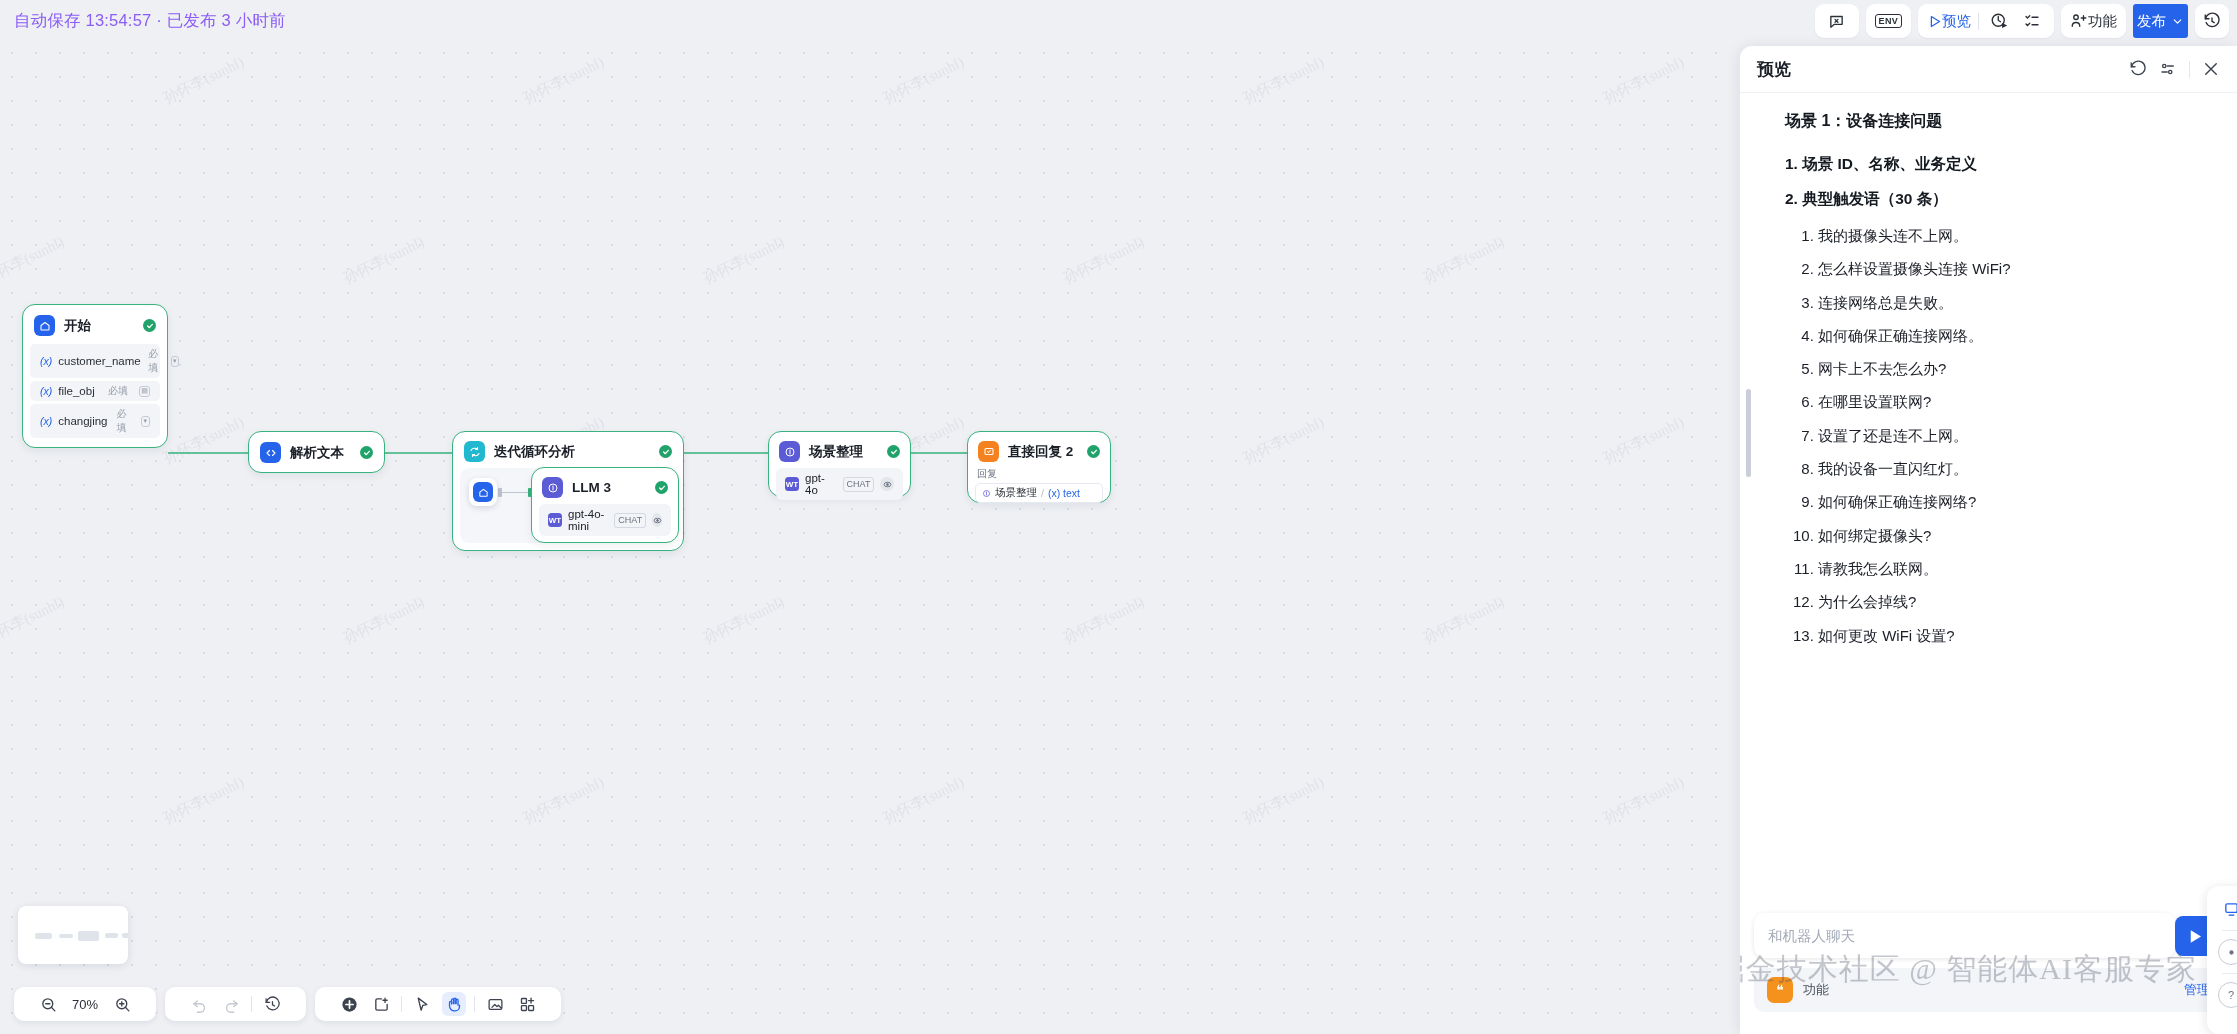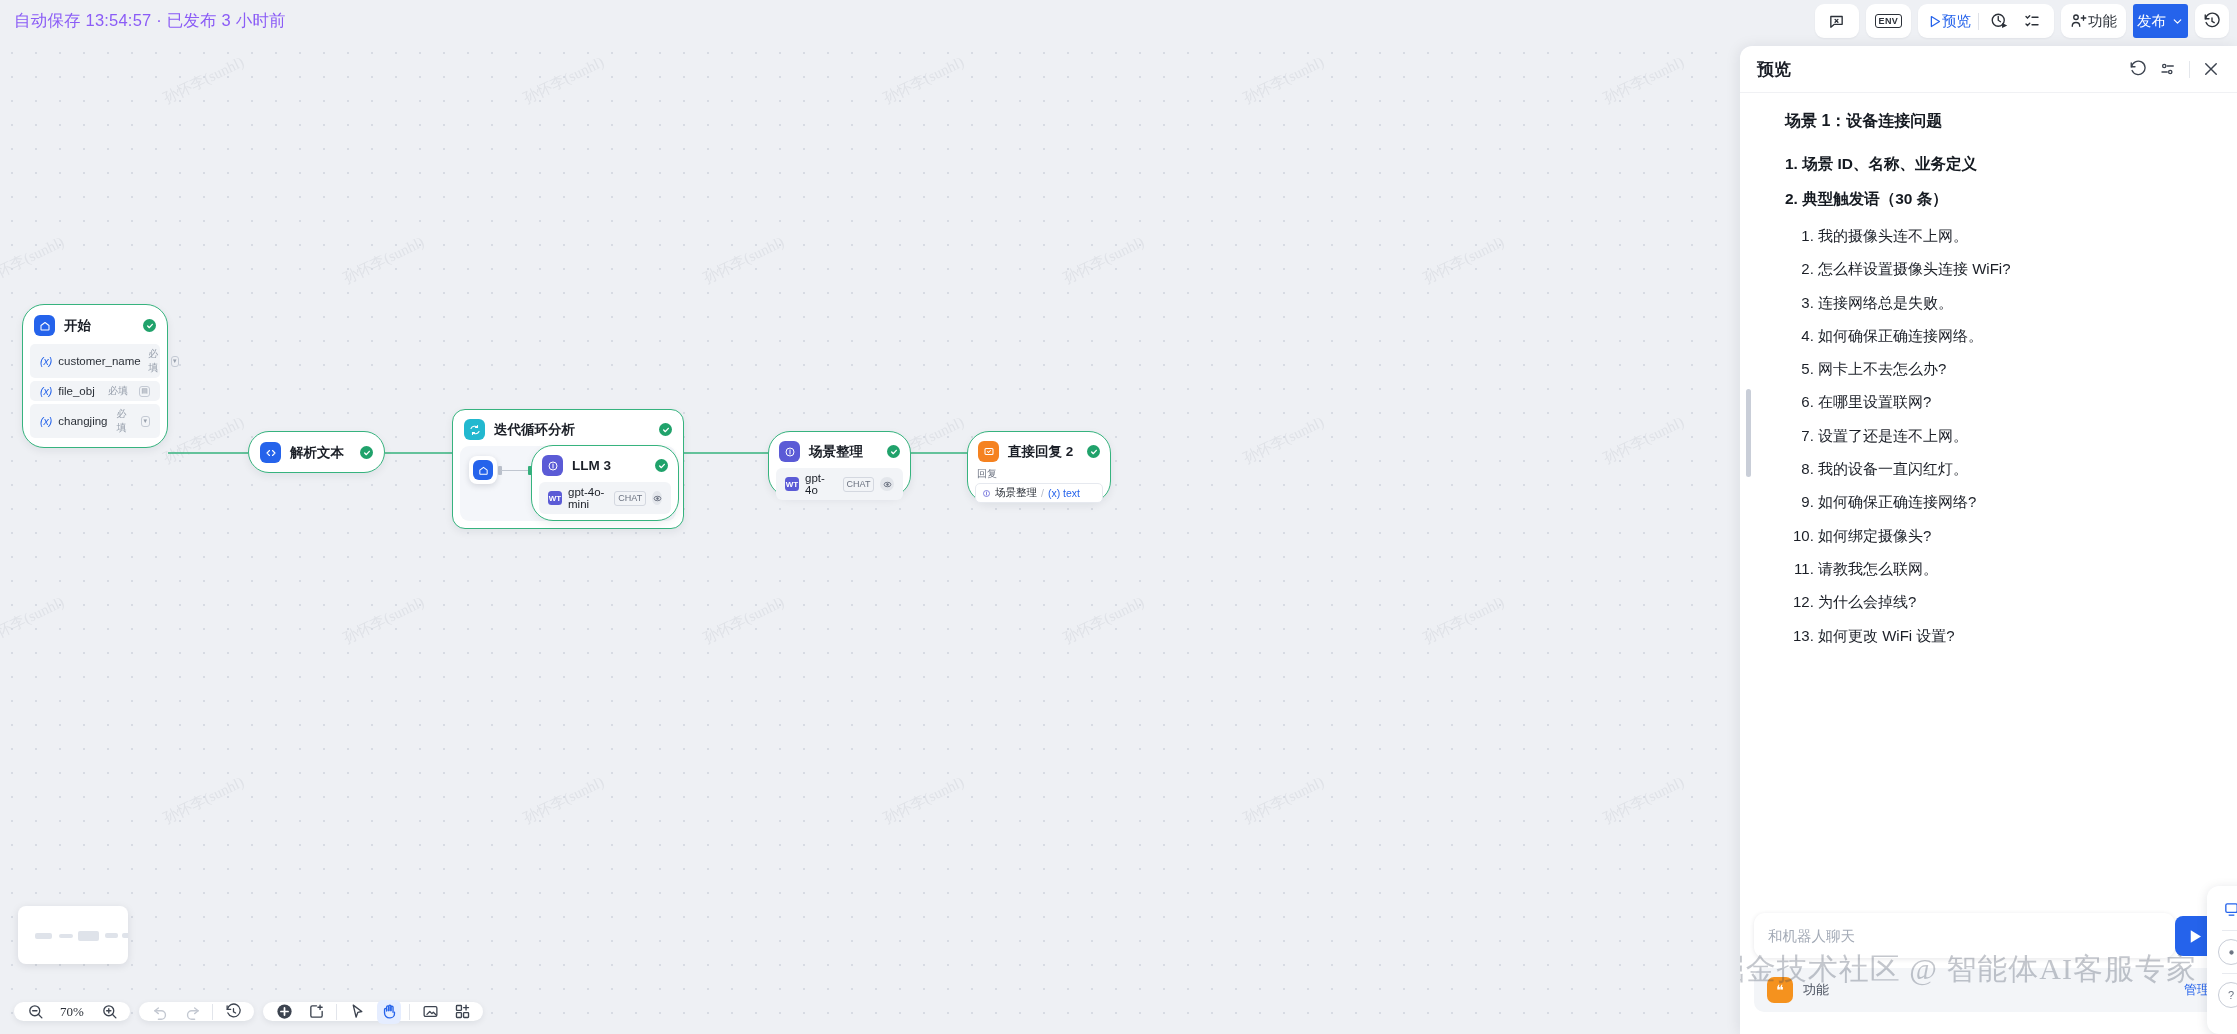--- a/index.html
+++ b/index.html
@@ -65,21 +65,21 @@
   .wm-layer { position: absolute; inset: 0; pointer-events: none; overflow: hidden; }
   .wm {
     position: absolute; font-size: 15px; color: rgba(120,130,150,.13);
     transform: rotate(-26deg); white-space: nowrap;
     font-family: "Liberation Serif", serif;
   }
 
   
   .node {
     position: absolute; background: #fff; border: 1.5px solid #36b37e;
-    border-radius: 22px; box-shadow: 0 3px 9px rgba(16,24,40,.07);
+    border-radius: 13px; box-shadow: 0 3px 9px rgba(16,24,40,.07);
   }
   .node-head {
     display: flex; align-items: center; gap: 9px; padding: 10px 11px 8px 11px;
   }
   .node-ico {
     width: 21px; height: 21px; border-radius: 6px; flex: none;
     display: flex; align-items: center; justify-content: center;
     color: #fff; font-size: 12px;
   }
   .ico-blue { background: #2563eb; }
@@ -166,24 +166,23 @@
   
   .minimap {
     position: absolute; left: 18px; bottom: 70px; width: 110px; height: 58px;
     background: #fff; border-radius: 8px; box-shadow: 0 2px 8px rgba(16,24,40,.10);
     overflow: hidden;
   }
   .mm-node { position: absolute; background: #dfe3ea; border-radius: 2px; }
 
   .bottombar { position: absolute; left: 14px; bottom: 13px; display: flex; gap: 9px; }
   .bb-group {
-    background: #fff; border-radius: 10px; height: 19px;
-    display: flex; align-items: center; padding: 0 9px; gap: 8px;
+    background: #fff; border-radius: 10px; height: 34px;
+    display: flex; align-items: center; padding: 0 22px; gap: 8px;
     box-shadow: 0 2px 6px rgba(16,24,40,.08);
-    font-family: Liberation Serif, serif;
   }
   .bb-btn {
     width: 24px; height: 24px; border-radius: 6px; cursor: pointer;
     display: flex; align-items: center; justify-content: center; color: #3c434f;
   }
   .bb-btn.muted { color: #c3c8d1; }
   .bb-btn.active { background: #e5edff; color: #2563eb; }
   .bb-zoom { font-size: 13px; color: #2b3038; min-width: 34px; text-align: center; }
   .bb-sep { width: 1px; height: 16px; background: #e2e5eb; }
 
@@ -432,21 +431,21 @@
         </div>
         <div class="node-title">解析文本</div>
         <div class="ok-dot">
           <svg width="8" height="8" viewBox="0 0 24 24" fill="none" stroke="#fff" stroke-width="4" stroke-linecap="round" stroke-linejoin="round">
               <path d="M5 12l5 5 9-10"></path>
             </svg>
         </div>
       </div>
     </div>
 
-    <div class="loop-node" style="left:452px; top:368px; width:232px; height:120px;">
+    <div class="loop-node" style="left:452px; top:390px; width:232px; height:120px;">
       <div class="node-head" style="padding:9px 11px 5px 11px;">
         <div class="node-ico ico-teal">
           <svg width="12" height="12" viewBox="0 0 24 24" fill="none" stroke="currentColor" stroke-width="2.2" stroke-linecap="round" stroke-linejoin="round">
             <path d="M4 9a8 8 0 0 1 13-2"></path>
               <path d="M20 15a8 8 0 0 1-13 2"></path>
               <path d="M17 3v4h-4M7 21v-4h4"></path>
           </svg>
         </div>
         <div class="node-title">迭代循环分析</div>
         <div class="ok-dot">

